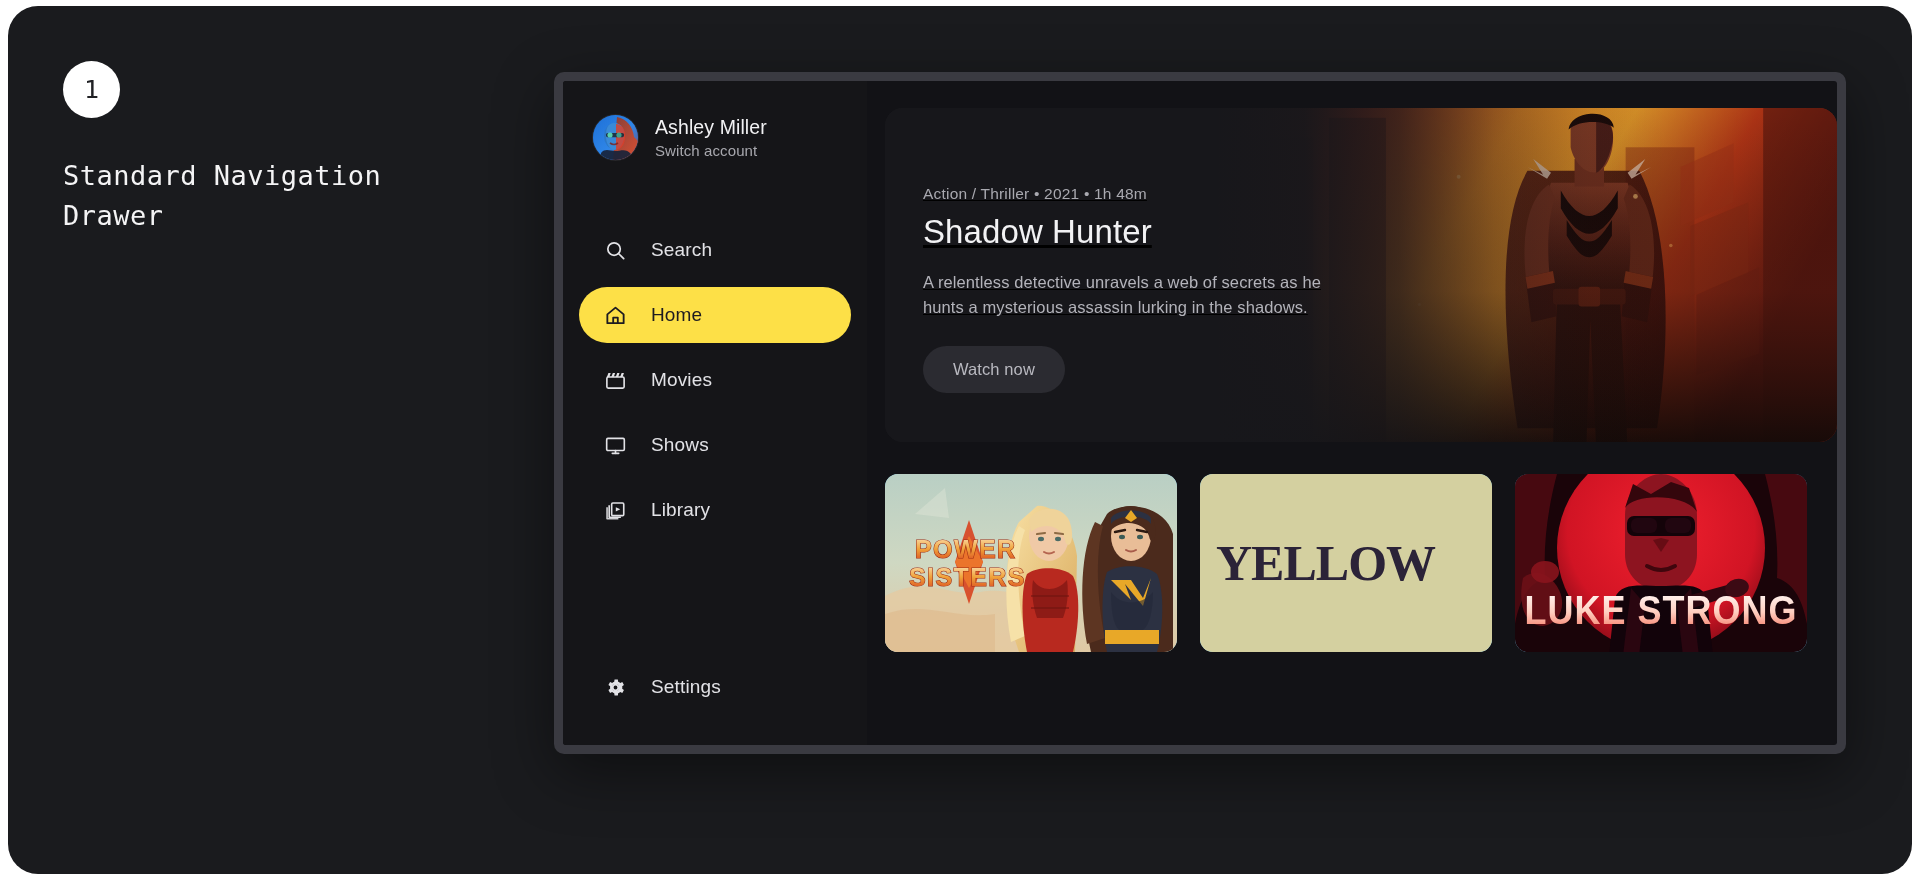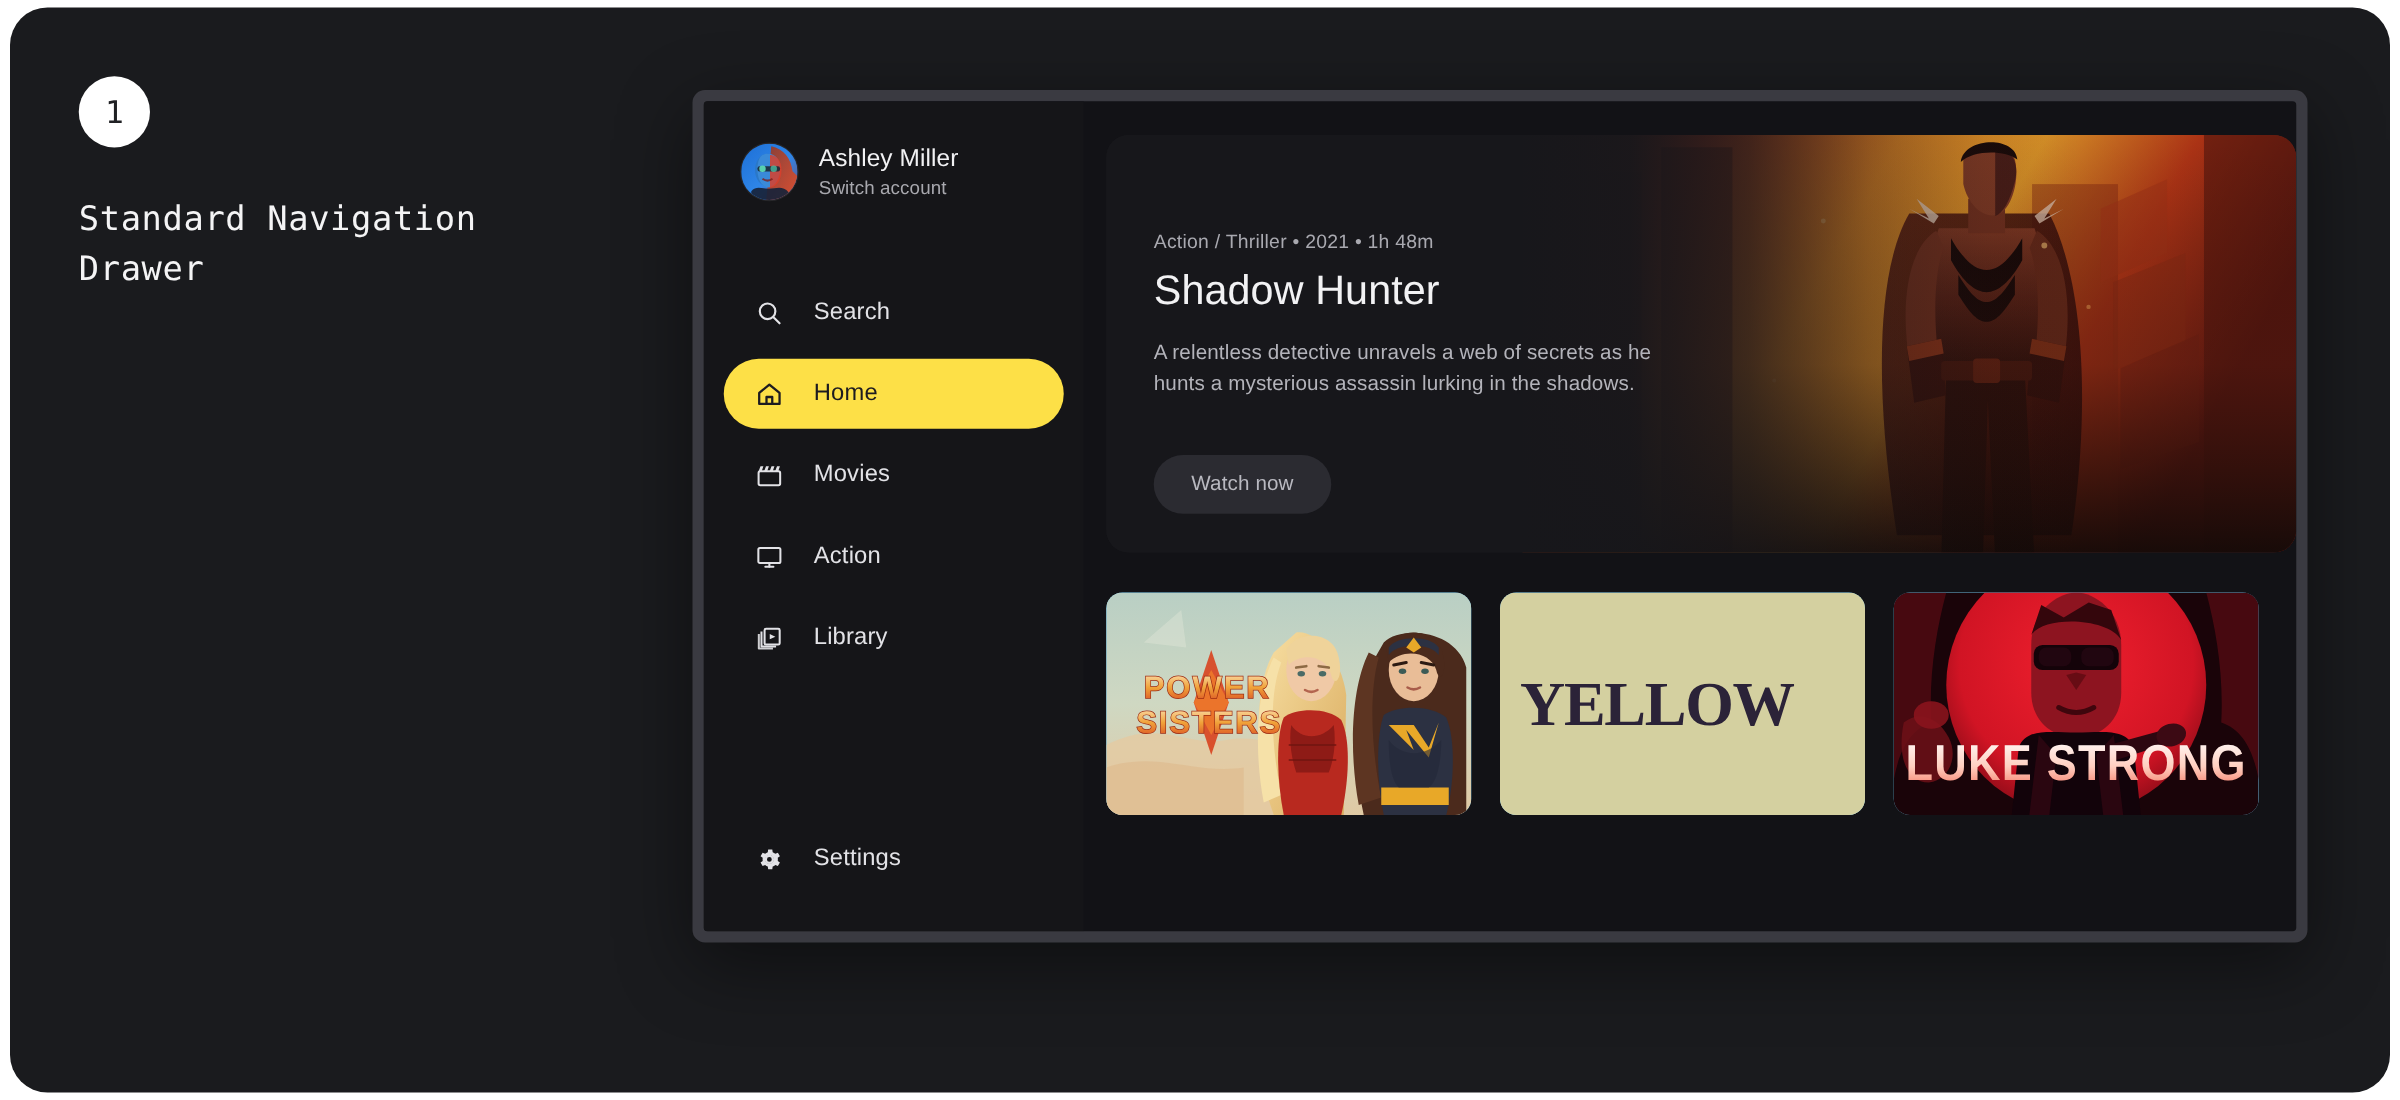--- a/index.html
+++ b/index.html
@@ -195,20 +195,21 @@
       rgba(23,23,27,0.97) 44%,
       rgba(23,23,27,0.72) 54%,
       rgba(23,23,27,0.30) 64%,
       rgba(23,23,27,0.05) 74%,
       rgba(23,23,27,0) 82%);
   }
   .hero-body {
     position: relative;
     padding: 77px 0 0 38px;
     width: 520px;
+    text-decoration: underline;
   }
   .hero-meta {
     color: #a9a9b0;
     font-size: 15.5px;
     letter-spacing: 0.2px;
   }
   .hero-title {
     margin-top: 10px;
     color: #f2f2f4;
     font-size: 33px;
@@ -217,21 +218,21 @@
   }
   .hero-desc {
     margin-top: 19px;
     color: #b3b3ba;
     font-size: 16.5px;
     line-height: 25px;
     max-width: 400px;
     letter-spacing: 0.1px;
   }
   .watch-btn {
-    margin-top: 44px;
+    margin-top: 26px;
     display: inline-flex;
     align-items: center;
     justify-content: center;
     height: 47px;
     padding: 0 30px;
     border-radius: 24px;
     background: #2b2b31;
     color: #b9b9c0;
     font-size: 16.5px;
     border: none;
@@ -342,21 +343,21 @@
           </div>
 
           <div class="nav-item">
             <span class="nav-icon">
               <svg width="23" height="23" viewBox="0 0 24 24" fill="none" stroke="currentColor" stroke-width="1.7" stroke-linejoin="round" stroke-linecap="round">
                 <rect x="2.8" y="4.6" width="18.4" height="12.6" rx="1.3"></rect>
                 <line x1="8.6" y1="20.2" x2="15.4" y2="20.2"></line>
                 <line x1="12" y1="17.2" x2="12" y2="20.2"></line>
               </svg>
             </span>
-            <span>Action</span>
+            <span>Shows</span>
           </div>
 
           <div class="nav-item">
             <span class="nav-icon">
               <svg width="23" height="23" viewBox="0 0 24 24" fill="none" stroke="currentColor" stroke-width="1.7" stroke-linejoin="round">
                 <rect x="8" y="4.2" width="12.6" height="13.2" rx="1.2"></rect>
                 <path d="M5.4 6.4 L5.4 19 L17.6 19"></path>
                 <path d="M3.2 8.6 L3.2 20.6 L15 20.6" opacity="0.9"></path>
                 <path d="M12.3 8.6 L17 10.8 L12.3 13 Z" fill="currentColor" stroke="none"></path>
               </svg>

